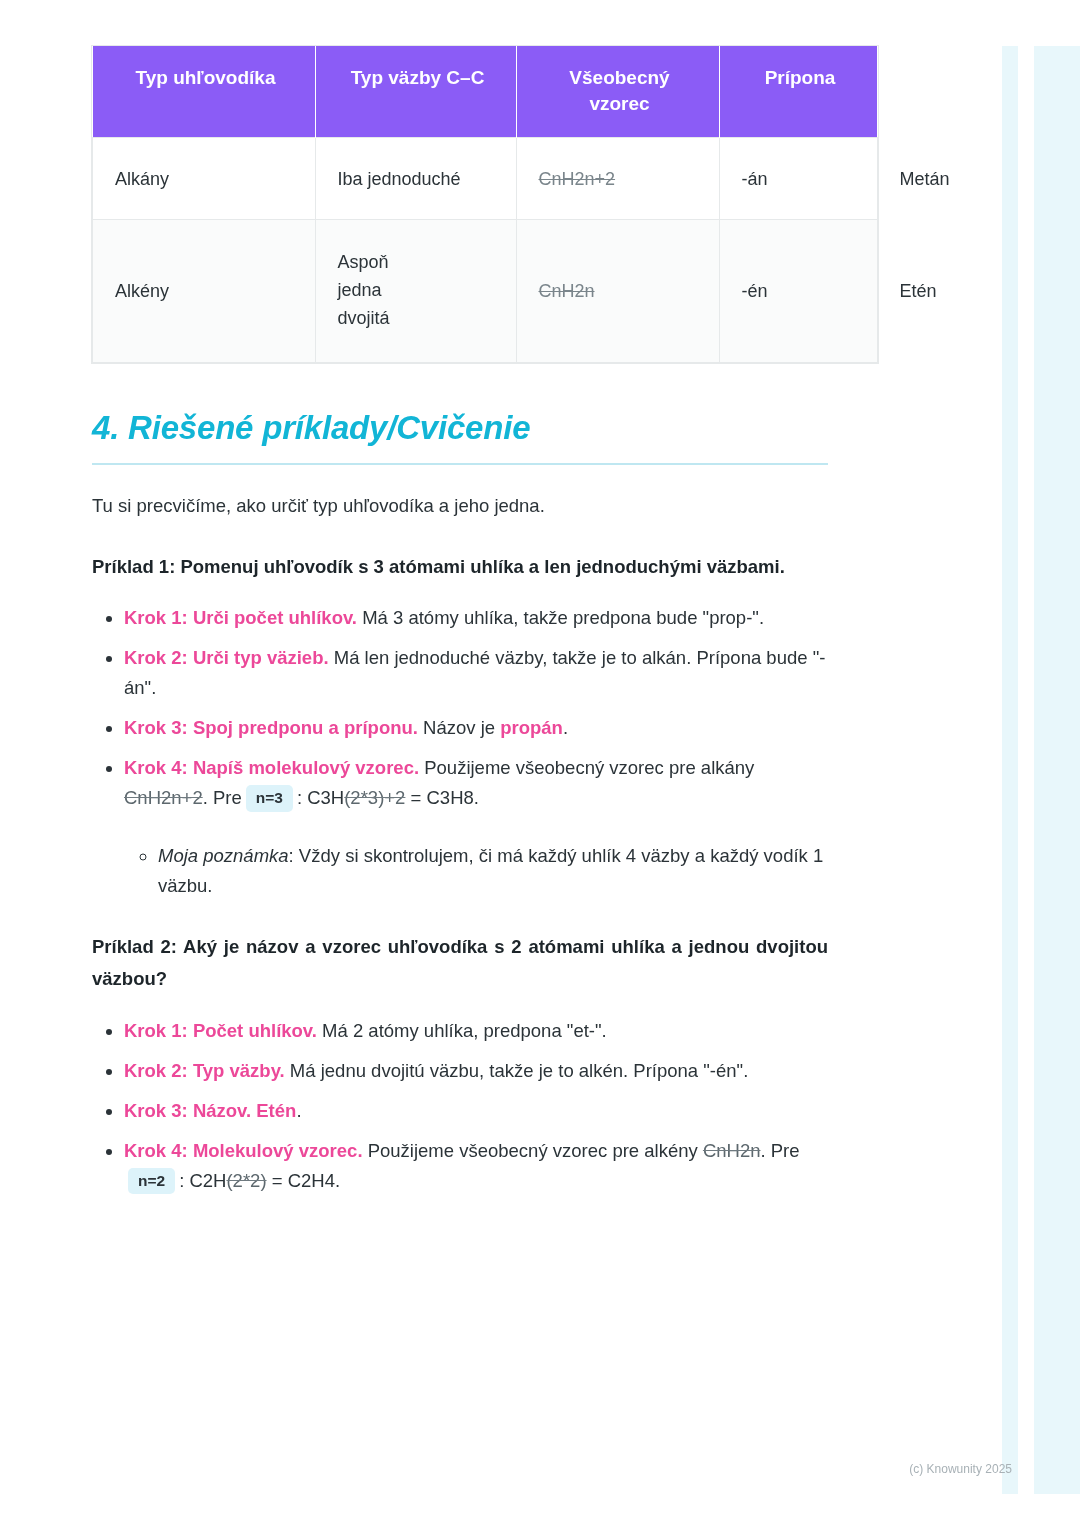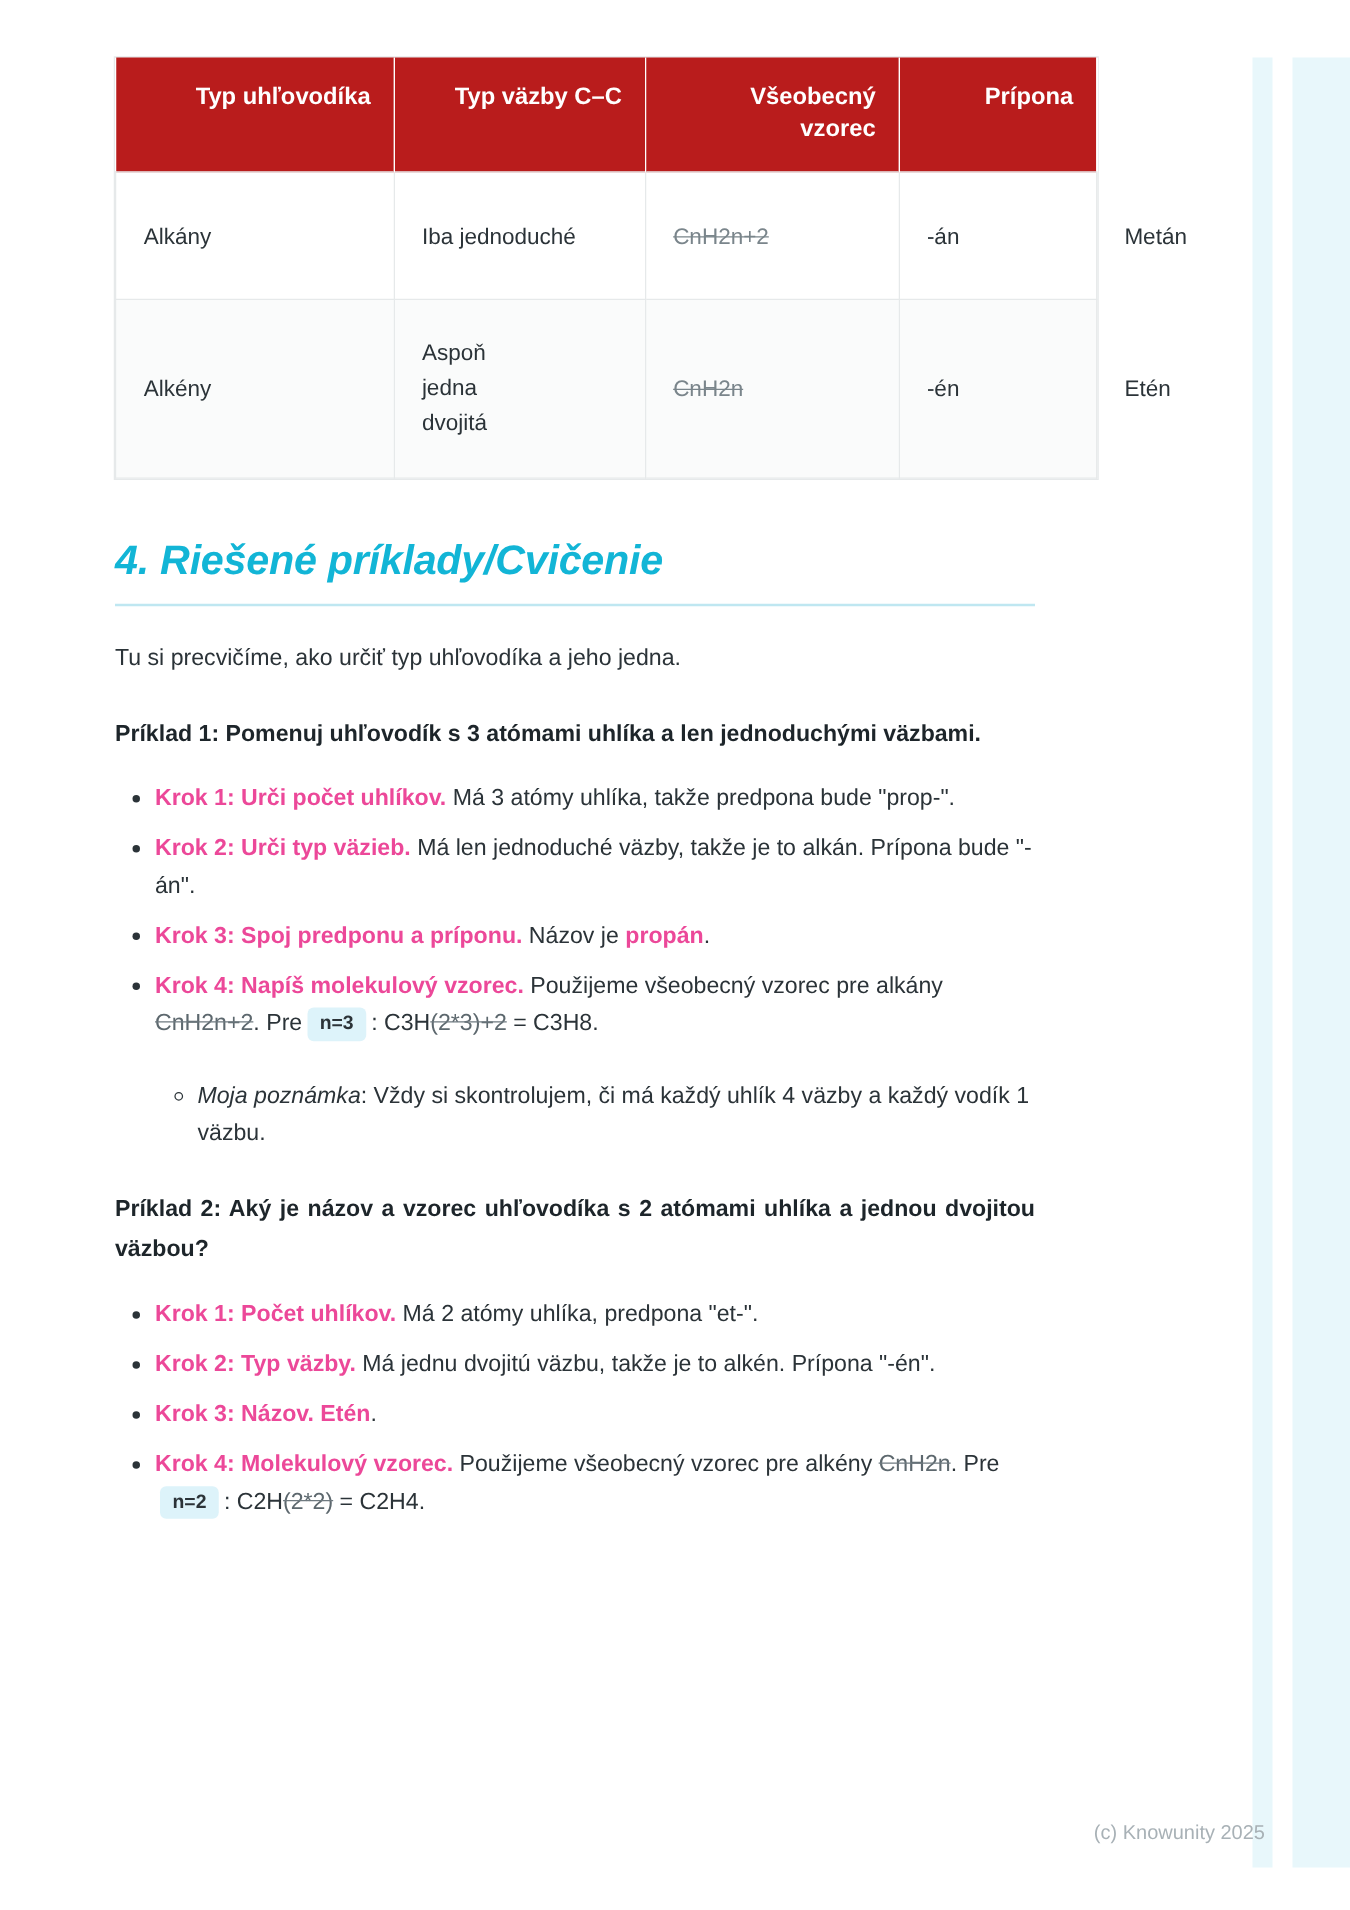--- a/index.html
+++ b/index.html
@@ -58,25 +58,25 @@
   }
 
   
   table.hc-table {
     border-collapse: collapse;
     width: 736px;
     table-layout: fixed;
     box-shadow: 0 0 0 1px #e6e9ea;
   }
   table.hc-table th {
-    background: #b91c1c;
+    background: #8b5cf6;
     color: #ffffff;
     font-size: 19px;
     font-weight: 700;
-    text-align: right;
+    text-align: center;
     padding: 19px 18px 21px 22px;
     line-height: 1.35;
     vertical-align: top;
     border-right: 1px solid #ffffff;
   }
   table.hc-table th:last-child { border-right: none; }
   table.hc-table td {
     font-size: 18px;
     color: #2b3338;
     padding: 18px 18px 18px 22px;
@@ -164,21 +164,21 @@
   .strike {
     text-decoration: line-through;
     text-decoration-color: #6f7a80;
   }
   .mut { color: #5d686e; }
 
   .footer-note {
     position: absolute;
     right: 68px;
     bottom: 52px;
-    font-size: 16px;
+    font-size: 12px;
     color: #a8b1b6;
   }
 </style>
 </head>
 <body>
 
 <div class="page">
 
   <div class="strip-outer"></div>
   <div class="strip-edge"></div>
@@ -190,21 +190,21 @@
       <thead>
         <tr>
           <th style="width:182px">Typ uhľovodíka</th>
           <th style="width:160px">Typ väzby C–C</th>
           <th style="width:162px">Všeobecný vzorec</th>
           <th style="width:117px">Prípona</th>
           <th>Príklad</th>
         </tr>
       </thead>
       <tbody>
-        <tr style="height:102px">
+        <tr style="height:82px">
           <td>Alkány</td>
           <td>Iba jednoduché</td>
           <td><span class="formula">CnH2n+2</span></td>
           <td>-án</td>
           <td>Metán</td>
         </tr>
         <tr class="alt" style="height:143px">
           <td>Alkény</td>
           <td style="line-height:1.55">Aspoň<br>jedna<br>dvojitá</td>
           <td><span class="formula">CnH2n</span></td>

